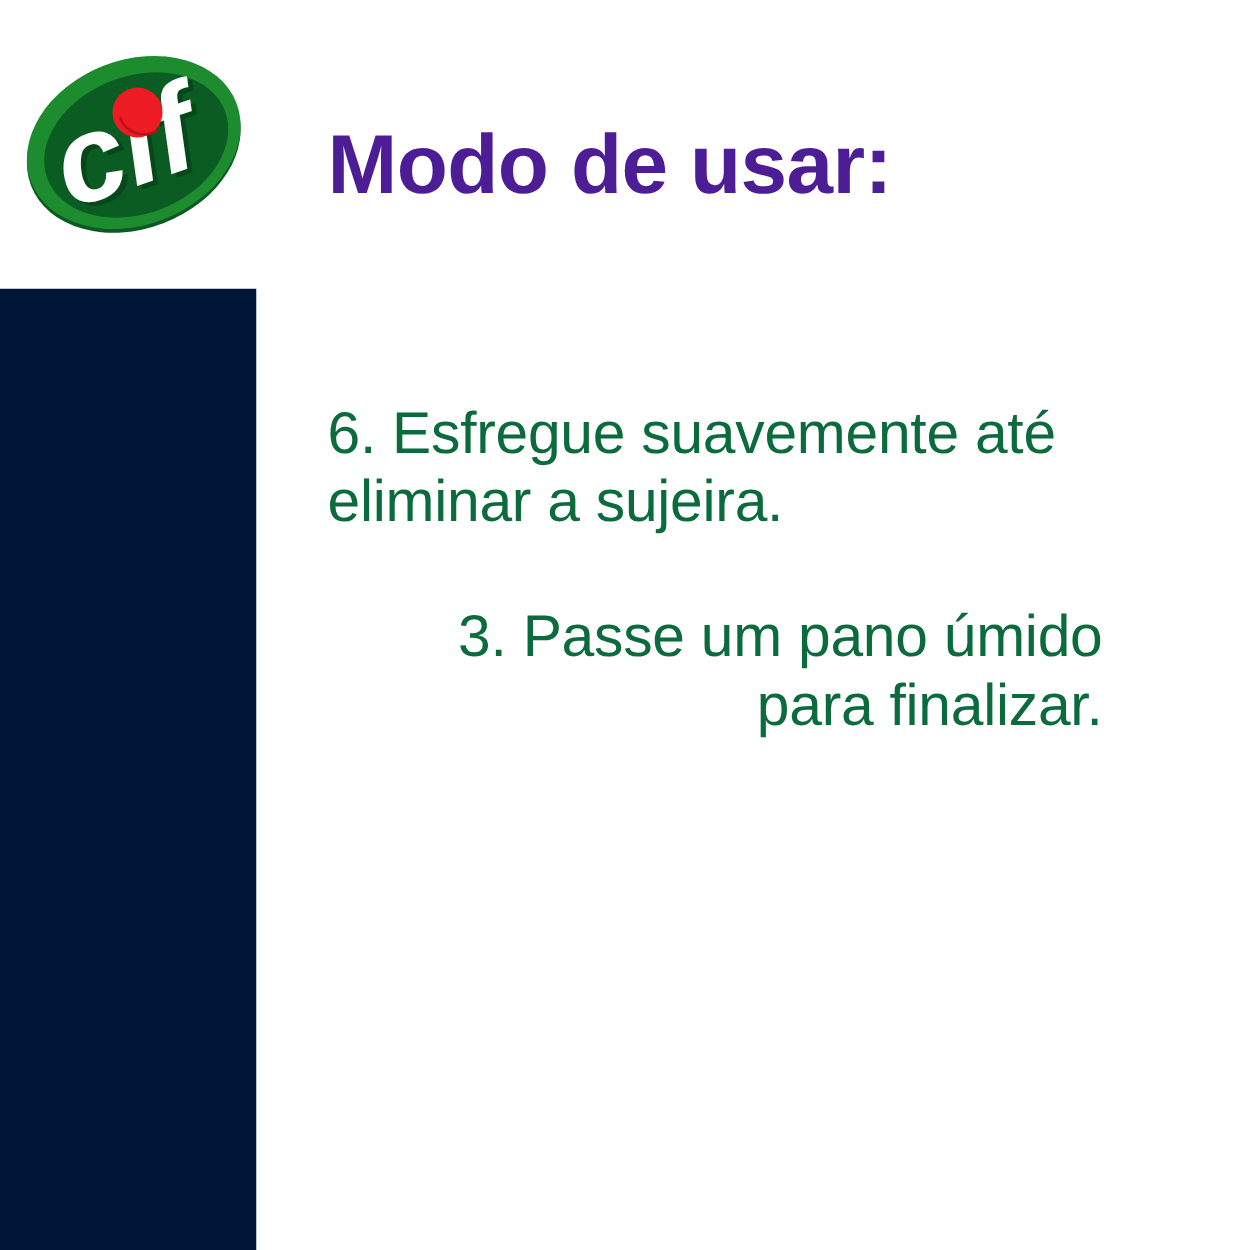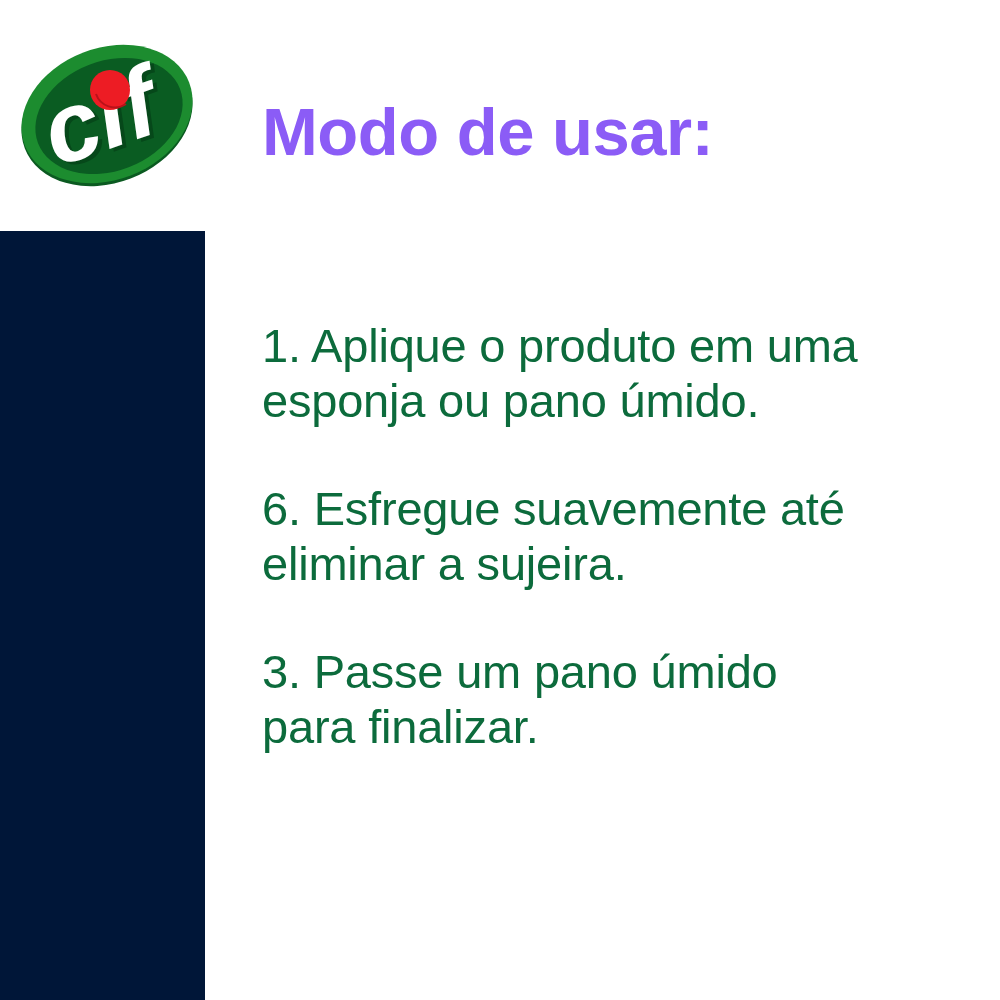--- a/index.html
+++ b/index.html
@@ -45,21 +45,21 @@
   }
 
   
   .title {
     position: absolute;
     left: 262px;
     top: 96px;
     font-size: 67px;
     font-weight: 700;
     letter-spacing: -0.5px;
-    color: #8b5cf6;
+    color: #4c1d95;
     line-height: 1.06;
     white-space: nowrap;
   }
 
   
   .steps {
     position: absolute;
     left: 262px;
     top: 318px;
     width: 620px;
@@ -67,20 +67,21 @@
   .step {
     color: #0c6b3c;
     font-size: 47px;
     font-weight: 400;
     line-height: 1.18;
     letter-spacing: -0.2px;
     margin: 0 0 52px 0;
   }
   .step:last-child {
     margin-bottom: 0;
+    text-align: right;
   }
 </style>
 </head>
 <body>
 
 <div id="canvas">
 
   <div class="navy-bar"></div>
 
   <div class="logo-wrap">
@@ -102,18 +103,17 @@
       </g>
 
       <circle cx="98" cy="68" r="20" fill="#ed1c24"></circle>
       <path d="M84 72 a20 20 0 0 0 30 10" fill="none" stroke="#b8121a" stroke-width="2"></path>
     </svg>
   </div>
 
   <div class="title">Modo de usar:</div>
 
   <div class="steps">
-    <p class="step">1. Aplique o produto em uma esponja ou pano úmido.</p>
     <p class="step">6. Esfregue suavemente até eliminar a sujeira.</p>
     <p class="step">3. Passe um pano úmido para finalizar.</p>
   </div>
 
 </div>
 
 </body></html>

